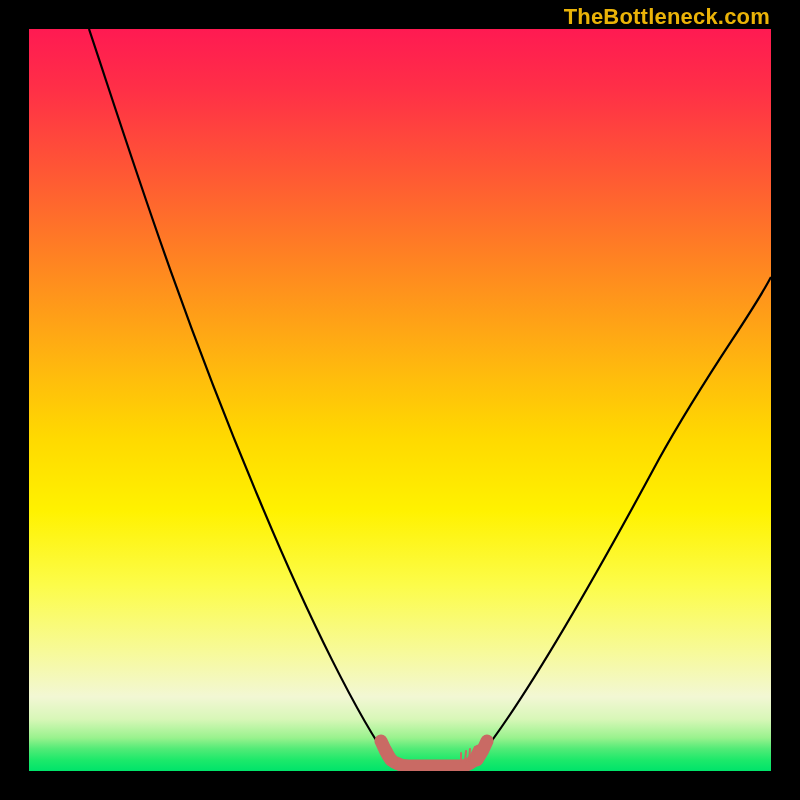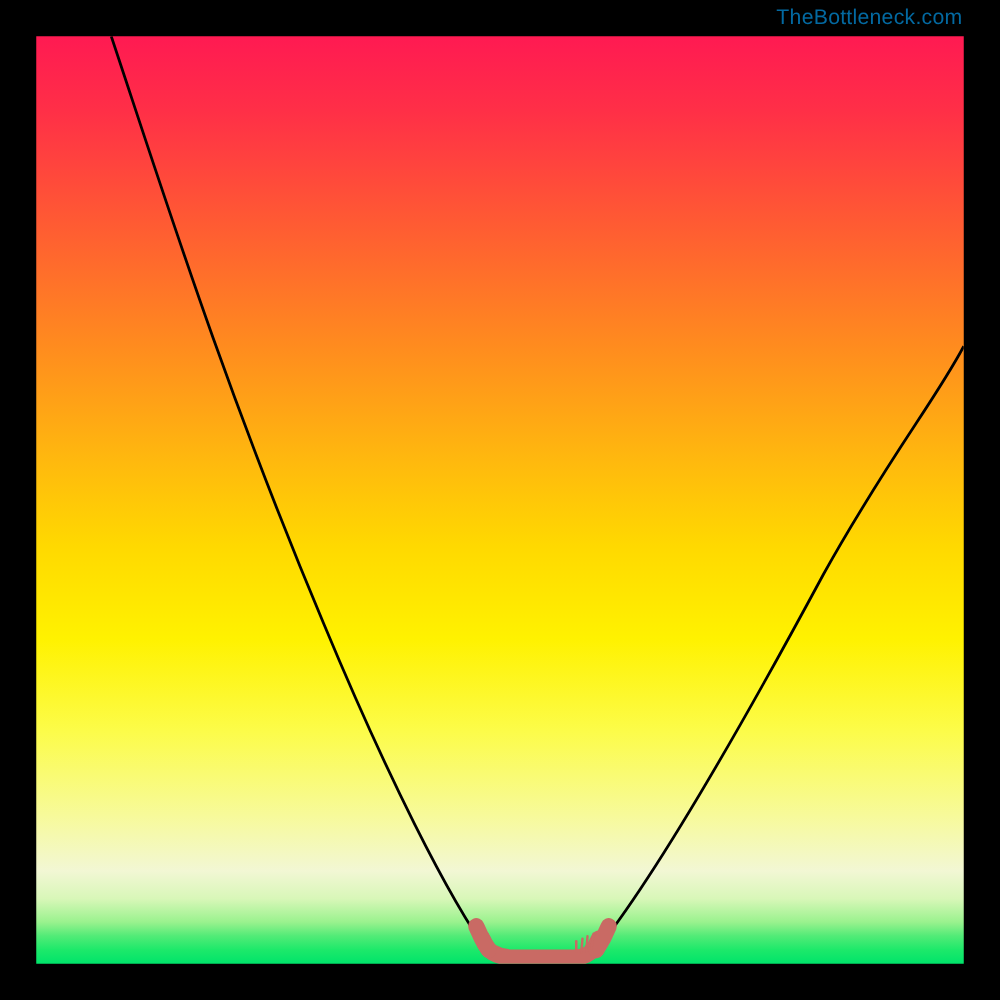--- a/index.html
+++ b/index.html
@@ -47,23 +47,23 @@
     position: absolute;
     left: 0;
     top: 0;
     width: 742px;
     height: 742px;
   }
   .watermark {
     position: absolute;
     top: 4px;
     right: 30px;
-    color: #0369a1;
-    font-size: 17px;
-    font-weight: 400;
+    color: #eab308;
+    font-size: 22px;
+    font-weight: 700;
     letter-spacing: 0.2px;
     user-select: none;
   }
 </style>
 </head>
 <body>
 
 <div class="frame">
 
   <div class="plot-area">

